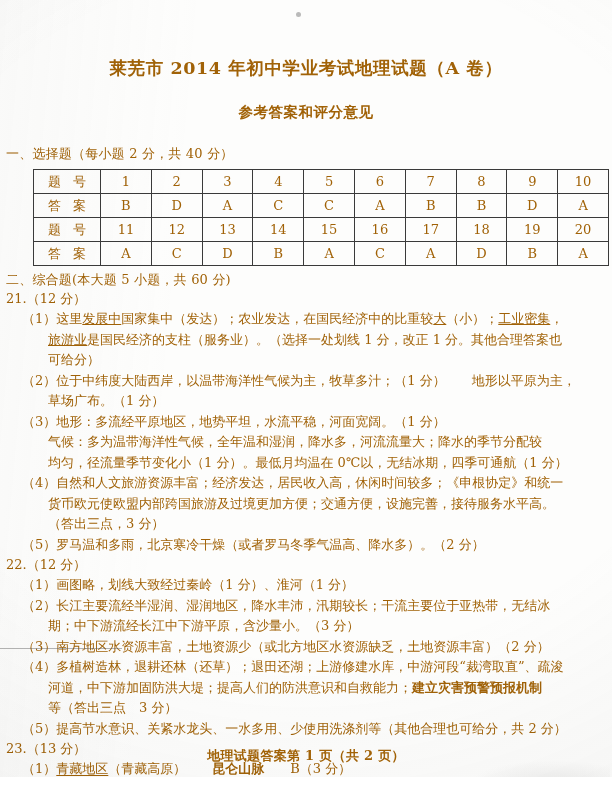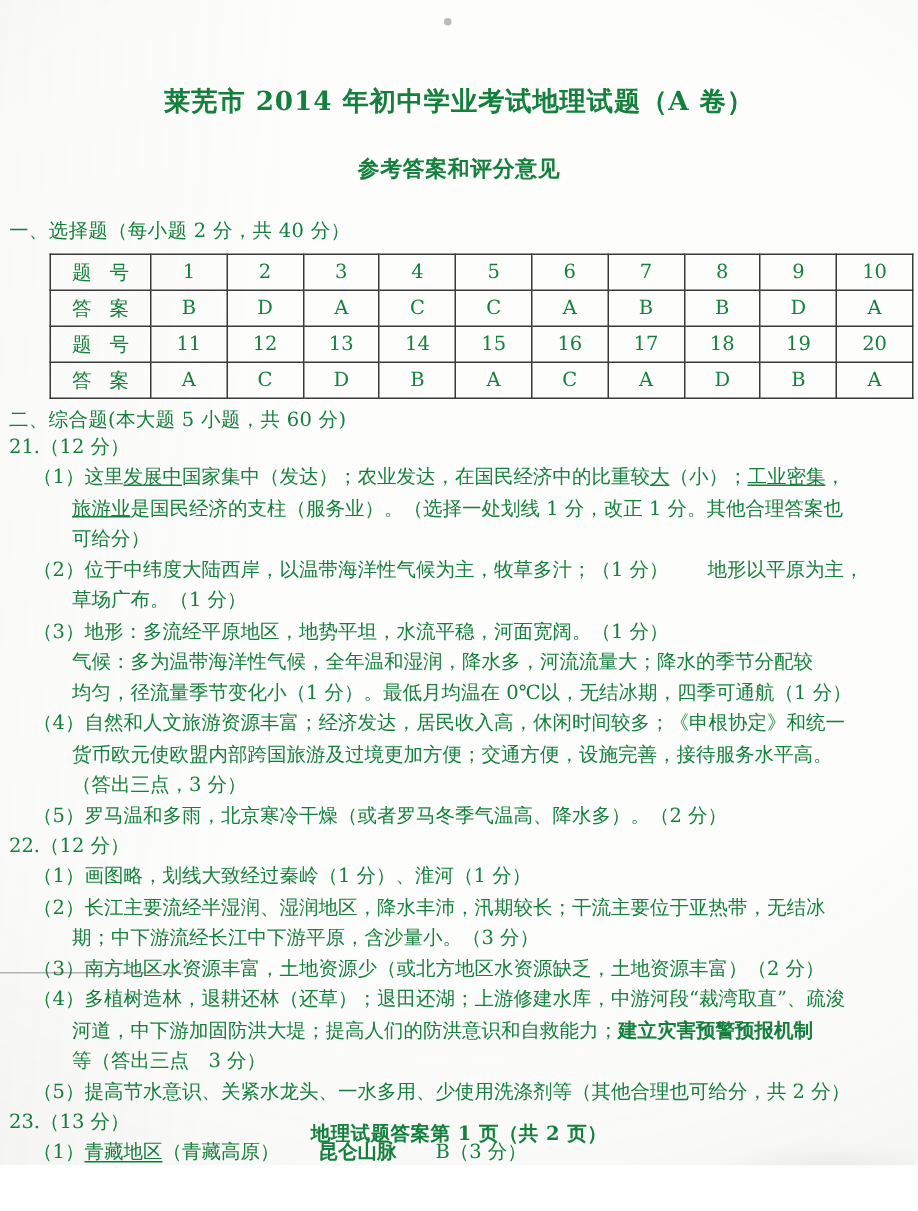--- a/index.html
+++ b/index.html
@@ -10,21 +10,21 @@
   }
   body {
     font-family: "DejaVu Serif", "Liberation Serif", serif;
   }
   .page {
     position: relative;
     width: 612px;
     height: 777px;
     background: #fdfdfc;
     overflow: hidden;
-    color: #15803d;
+    color: #a16207;
     box-sizing: border-box;
   }
   
   .scan-noise {
     position: absolute;
     inset: 0;
     pointer-events: none;
     background:
       radial-gradient(ellipse 120% 80% at 50% 40%, rgba(255,255,255,0) 55%, rgba(120,120,120,0.07) 100%),
       linear-gradient(95deg, rgba(180,180,180,0.05) 0%, rgba(255,255,255,0) 30%);

